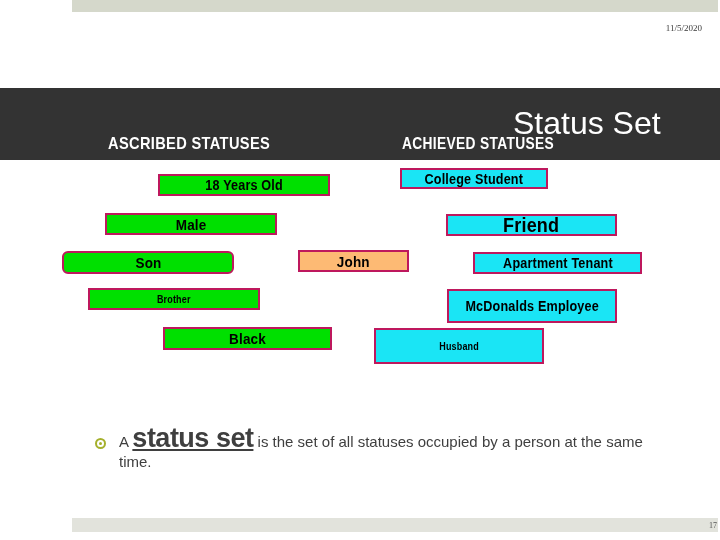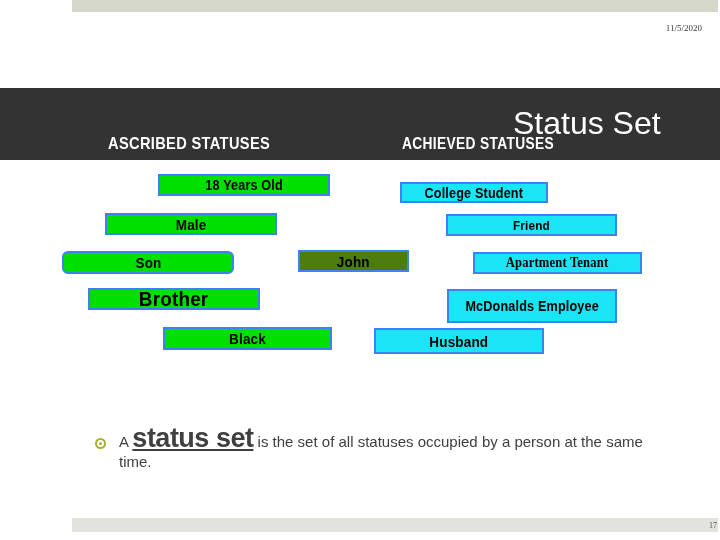--- a/index.html
+++ b/index.html
@@ -86,39 +86,39 @@
   .diagram {
     position: absolute;
     left: 0;
     top: 0;
     width: 720px;
     height: 540px;
   }
   .status-box {
     position: absolute;
     box-sizing: border-box;
-    border: 2px solid #3b82f6;
+    border: 2px solid #be185d;
     color: #000000;
     font-weight: bold;
     display: flex;
     align-items: center;
     justify-content: center;
     text-align: center;
     letter-spacing: 0.2px;
     font-stretch: condensed;
     white-space: nowrap;
     overflow: hidden;
   }
   .status-box .label {
     transform: scaleX(0.9);
     display: inline-block;
   }
   .box-green  { background: #00e000; }
   .box-cyan   { background: #1ae5f5; }
-  .box-yellow { background: #4d7c0f; }
+  .box-yellow { background: #fdba74; }
 
   
   .bullet-block {
     position: absolute;
     left: 95px;
     top: 428px;
     width: 560px;
   }
   .bullet-icon {
     position: absolute;
@@ -196,45 +196,45 @@
   </div>
 
   <div class="status-box box-green" style="left:105px; top:213px; width:172px; height:22px; font-size:15px;">
     <span class="label">Male</span>
   </div>
 
   <div class="status-box box-green" style="left:62px; top:251px; width:172px; height:23px; font-size:15px;border-radius:6px;">
     <span class="label">Son</span>
   </div>
 
-  <div class="status-box box-green" style="left:88px; top:288px; width:172px; height:22px; font-size:21px;">
+  <div class="status-box box-green" style="left:88px; top:288px; width:172px; height:22px; font-size:10px;">
     <span class="label">Brother</span>
   </div>
 
   <div class="status-box box-green" style="left:163px; top:327px; width:169px; height:23px; font-size:15px;align-items:center;">
     <span class="label">Black</span>
   </div>
 
-  <div class="status-box box-cyan" style="left:400px; top:182px; width:148px; height:21px; font-size:14px;">
+  <div class="status-box box-cyan" style="left:400px; top:168px; width:148px; height:21px; font-size:14px;">
     <span class="label">College Student</span>
   </div>
 
-  <div class="status-box box-cyan" style="left:446px; top:214px; width:171px; height:22px; font-size:13px;">
+  <div class="status-box box-cyan" style="left:446px; top:214px; width:171px; height:22px; font-size:20px;">
     <span class="label">Friend</span>
   </div>
 
-  <div class="status-box box-cyan" style="left:473px; top:252px; width:169px; height:22px; font-size:14px;font-family:Liberation Serif, serif;">
+  <div class="status-box box-cyan" style="left:473px; top:252px; width:169px; height:22px; font-size:14px;">
     <span class="label">Apartment Tenant</span>
   </div>
 
   <div class="status-box box-cyan" style="left:447px; top:289px; width:170px; height:34px; font-size:14px;">
     <span class="label">McDonalds Employee</span>
   </div>
 
-  <div class="status-box box-cyan" style="left:374px; top:328px; width:170px; height:26px; font-size:15px;">
+  <div class="status-box box-cyan" style="left:374px; top:328px; width:170px; height:36px; font-size:10px;">
     <span class="label">Husband</span>
   </div>
 
   <div class="status-box box-yellow" style="left:298px; top:250px; width:111px; height:22px; font-size:15px;">
     <span class="label">John</span>
   </div>
 
 </div>
 
 <div class="bullet-block">

